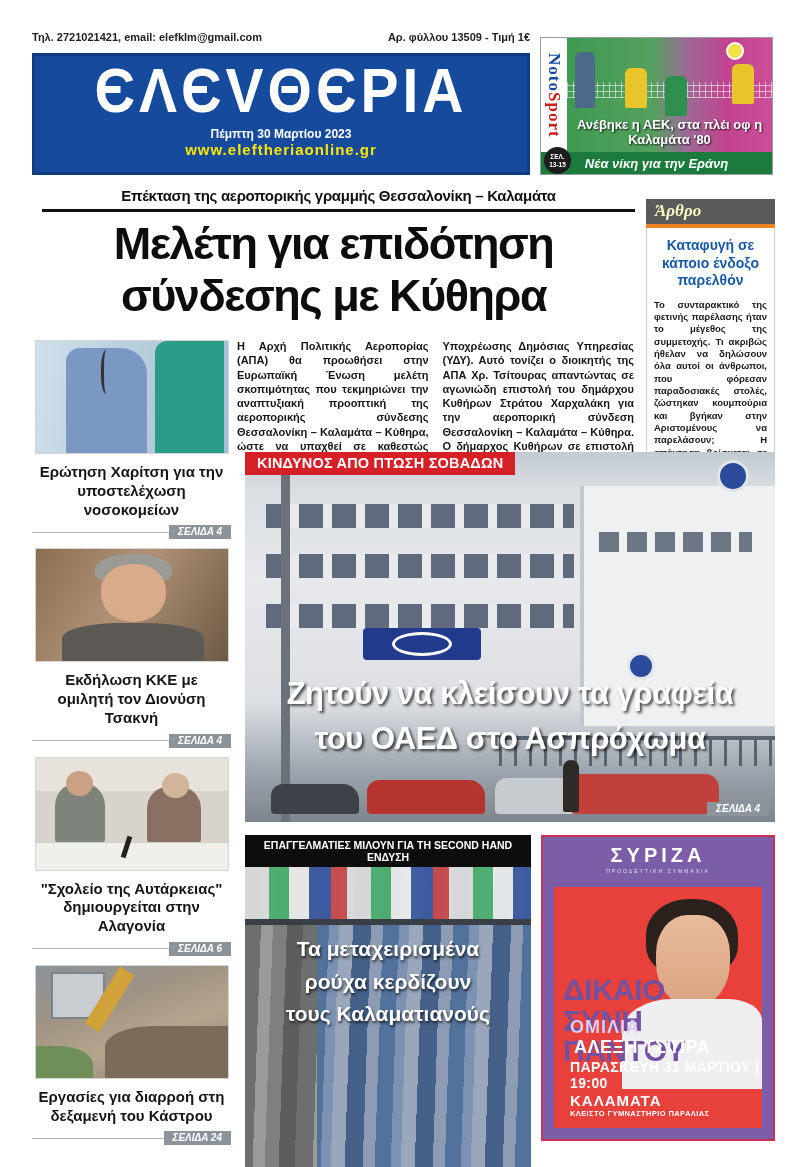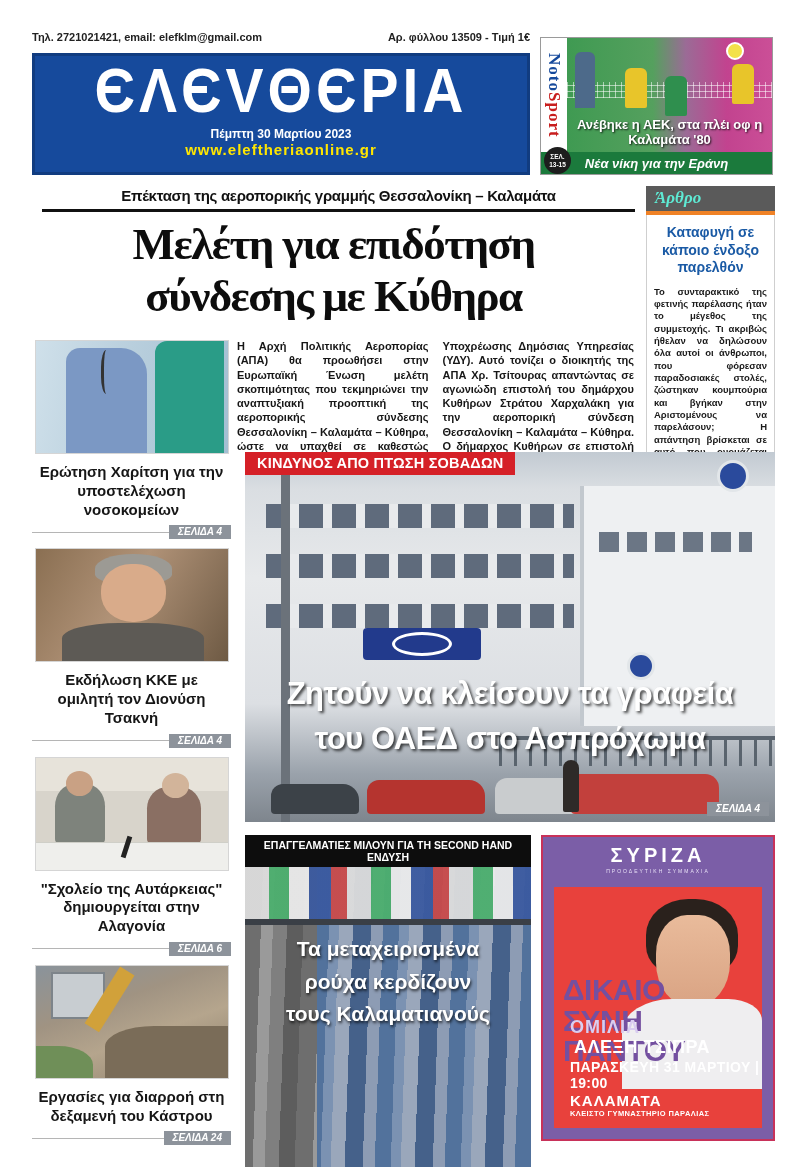--- a/index.html
+++ b/index.html
@@ -45,29 +45,29 @@
   .ns-footer{height:22px;background:#1b7a3c;color:#fff;display:flex;align-items:center;
              justify-content:center;font-style:italic;font-weight:bold;font-size:13px;position:relative;}
   .ns-badge{position:absolute;left:3px;top:-5px;width:27px;height:27px;border-radius:50%;
             background:#1d1d1d;color:#fff;display:flex;flex-direction:column;align-items:center;
             justify-content:center;font-style:normal;font-weight:bold;font-size:6.5px;line-height:1.1;}
 
   
   .kicker{position:absolute;left:42px;top:187px;width:593px;font-size:15px;font-weight:bold;
           text-align:center;padding-bottom:5px;border-bottom:3px solid #111;letter-spacing:-.3px;}
   .headline{position:absolute;left:32px;top:218px;width:603px;text-align:center;
-            font-size:45px;font-weight:800;line-height:1.16;letter-spacing:-1.5px;color:#0d0d0d;font-family:Liberation Serif, serif;}
+            font-size:45px;font-weight:800;line-height:1.16;letter-spacing:-1.5px;color:#0d0d0d;}
   .lead-body{position:absolute;left:237px;top:339px;width:397px;height:122px;overflow:hidden;
              column-count:2;column-gap:14px;font-size:11px;line-height:1.3;font-weight:600;
              text-align:justify;color:#161616;}
 
   
   .arthro{position:absolute;left:646px;top:186px;width:129px;}
-  .arthro-head{background:#5a5a5a;color:#5eead4;font-family:"Liberation Serif",serif;font-style:italic;
-               font-weight:bold;font-size:17px;padding:2px 9px 3px;border-bottom:4px solid #f08226;}
+  .arthro-head{background:#5a5a5a;color:#fef9c3;font-family:"Liberation Serif",serif;font-style:italic;
+               font-weight:bold;font-size:17px;padding:2px 9px 3px;border-bottom:4px solid #f08226;margin-top:13px;}
   .arthro-body{border:1px solid #cfcfcf;border-top:none;padding:7px 7px 6px;background:#fff;}
   .arthro-title{color:#1a5aa5;font-weight:800;font-size:14px;line-height:1.25;text-align:center;margin:2px 0 9px;}
   .arthro-text{font-size:9.5px;font-weight:600;line-height:1.3;text-align:justify;color:#1a1a1a;}
   .arthro-text::first-line{}
   .arthro-page{text-align:right;font-style:italic;font-weight:bold;font-size:10px;margin-top:5px;}
 
   
   .sidebar{position:absolute;left:32px;top:340px;width:199px;}
   .sb-item{margin-bottom:9px;}
   .sb-photo{width:192px;height:112px;margin:0 auto;position:relative;overflow:hidden;border:1px solid #d5d5d5;}

